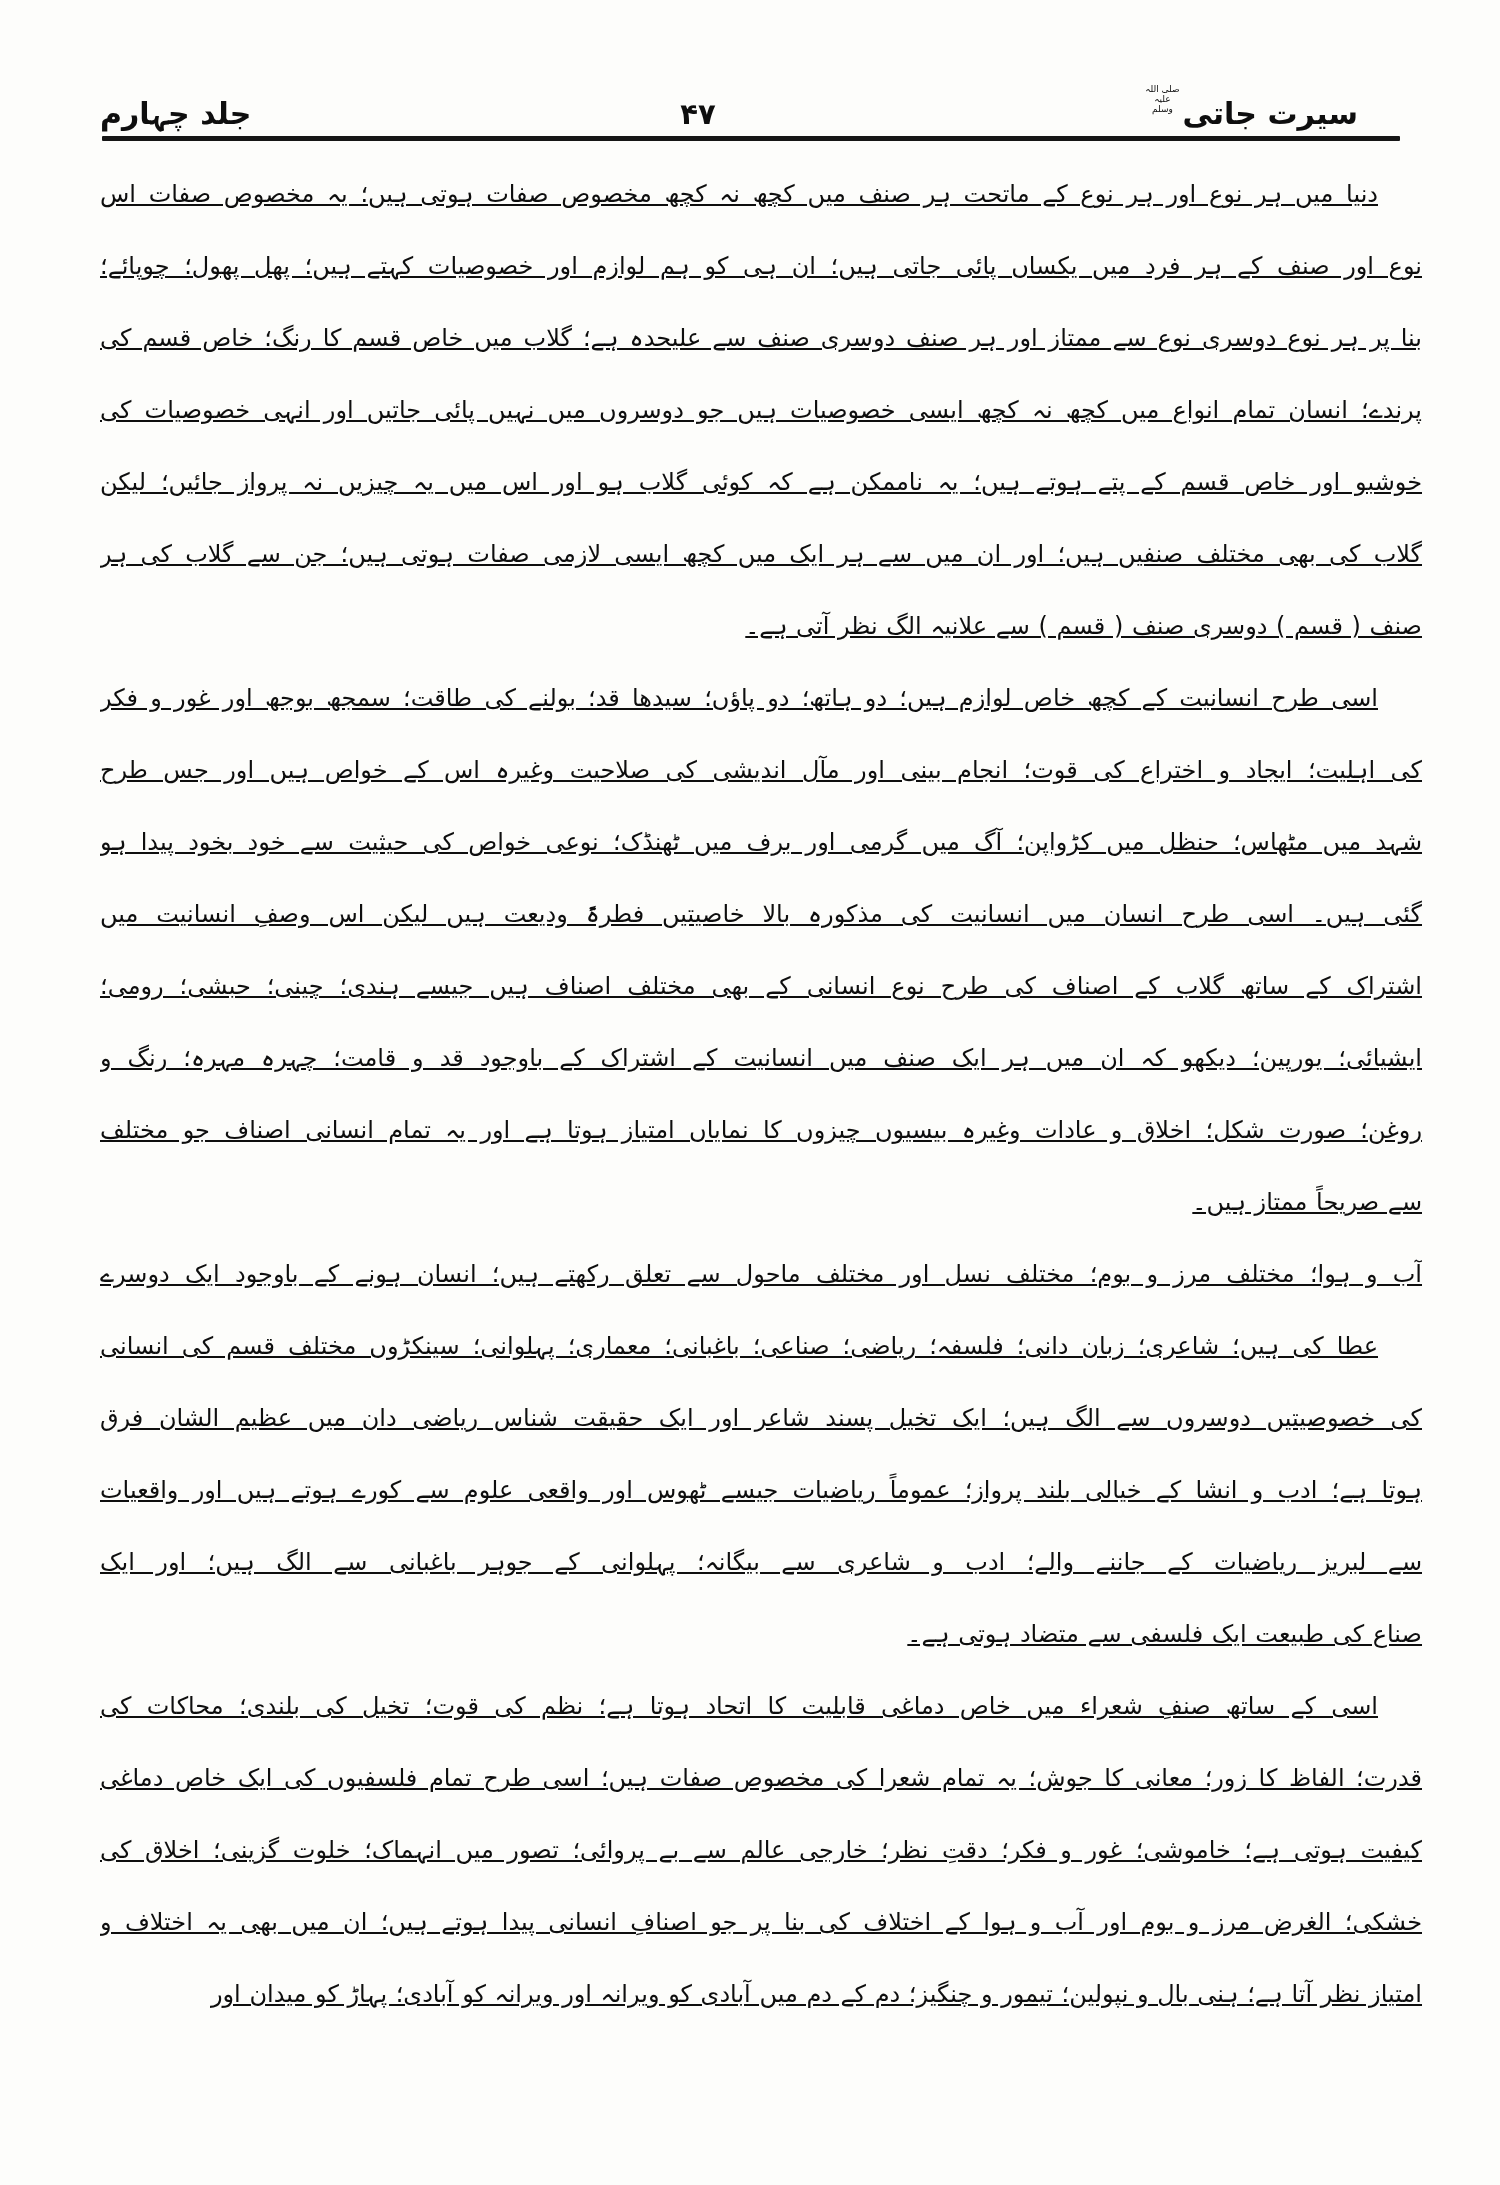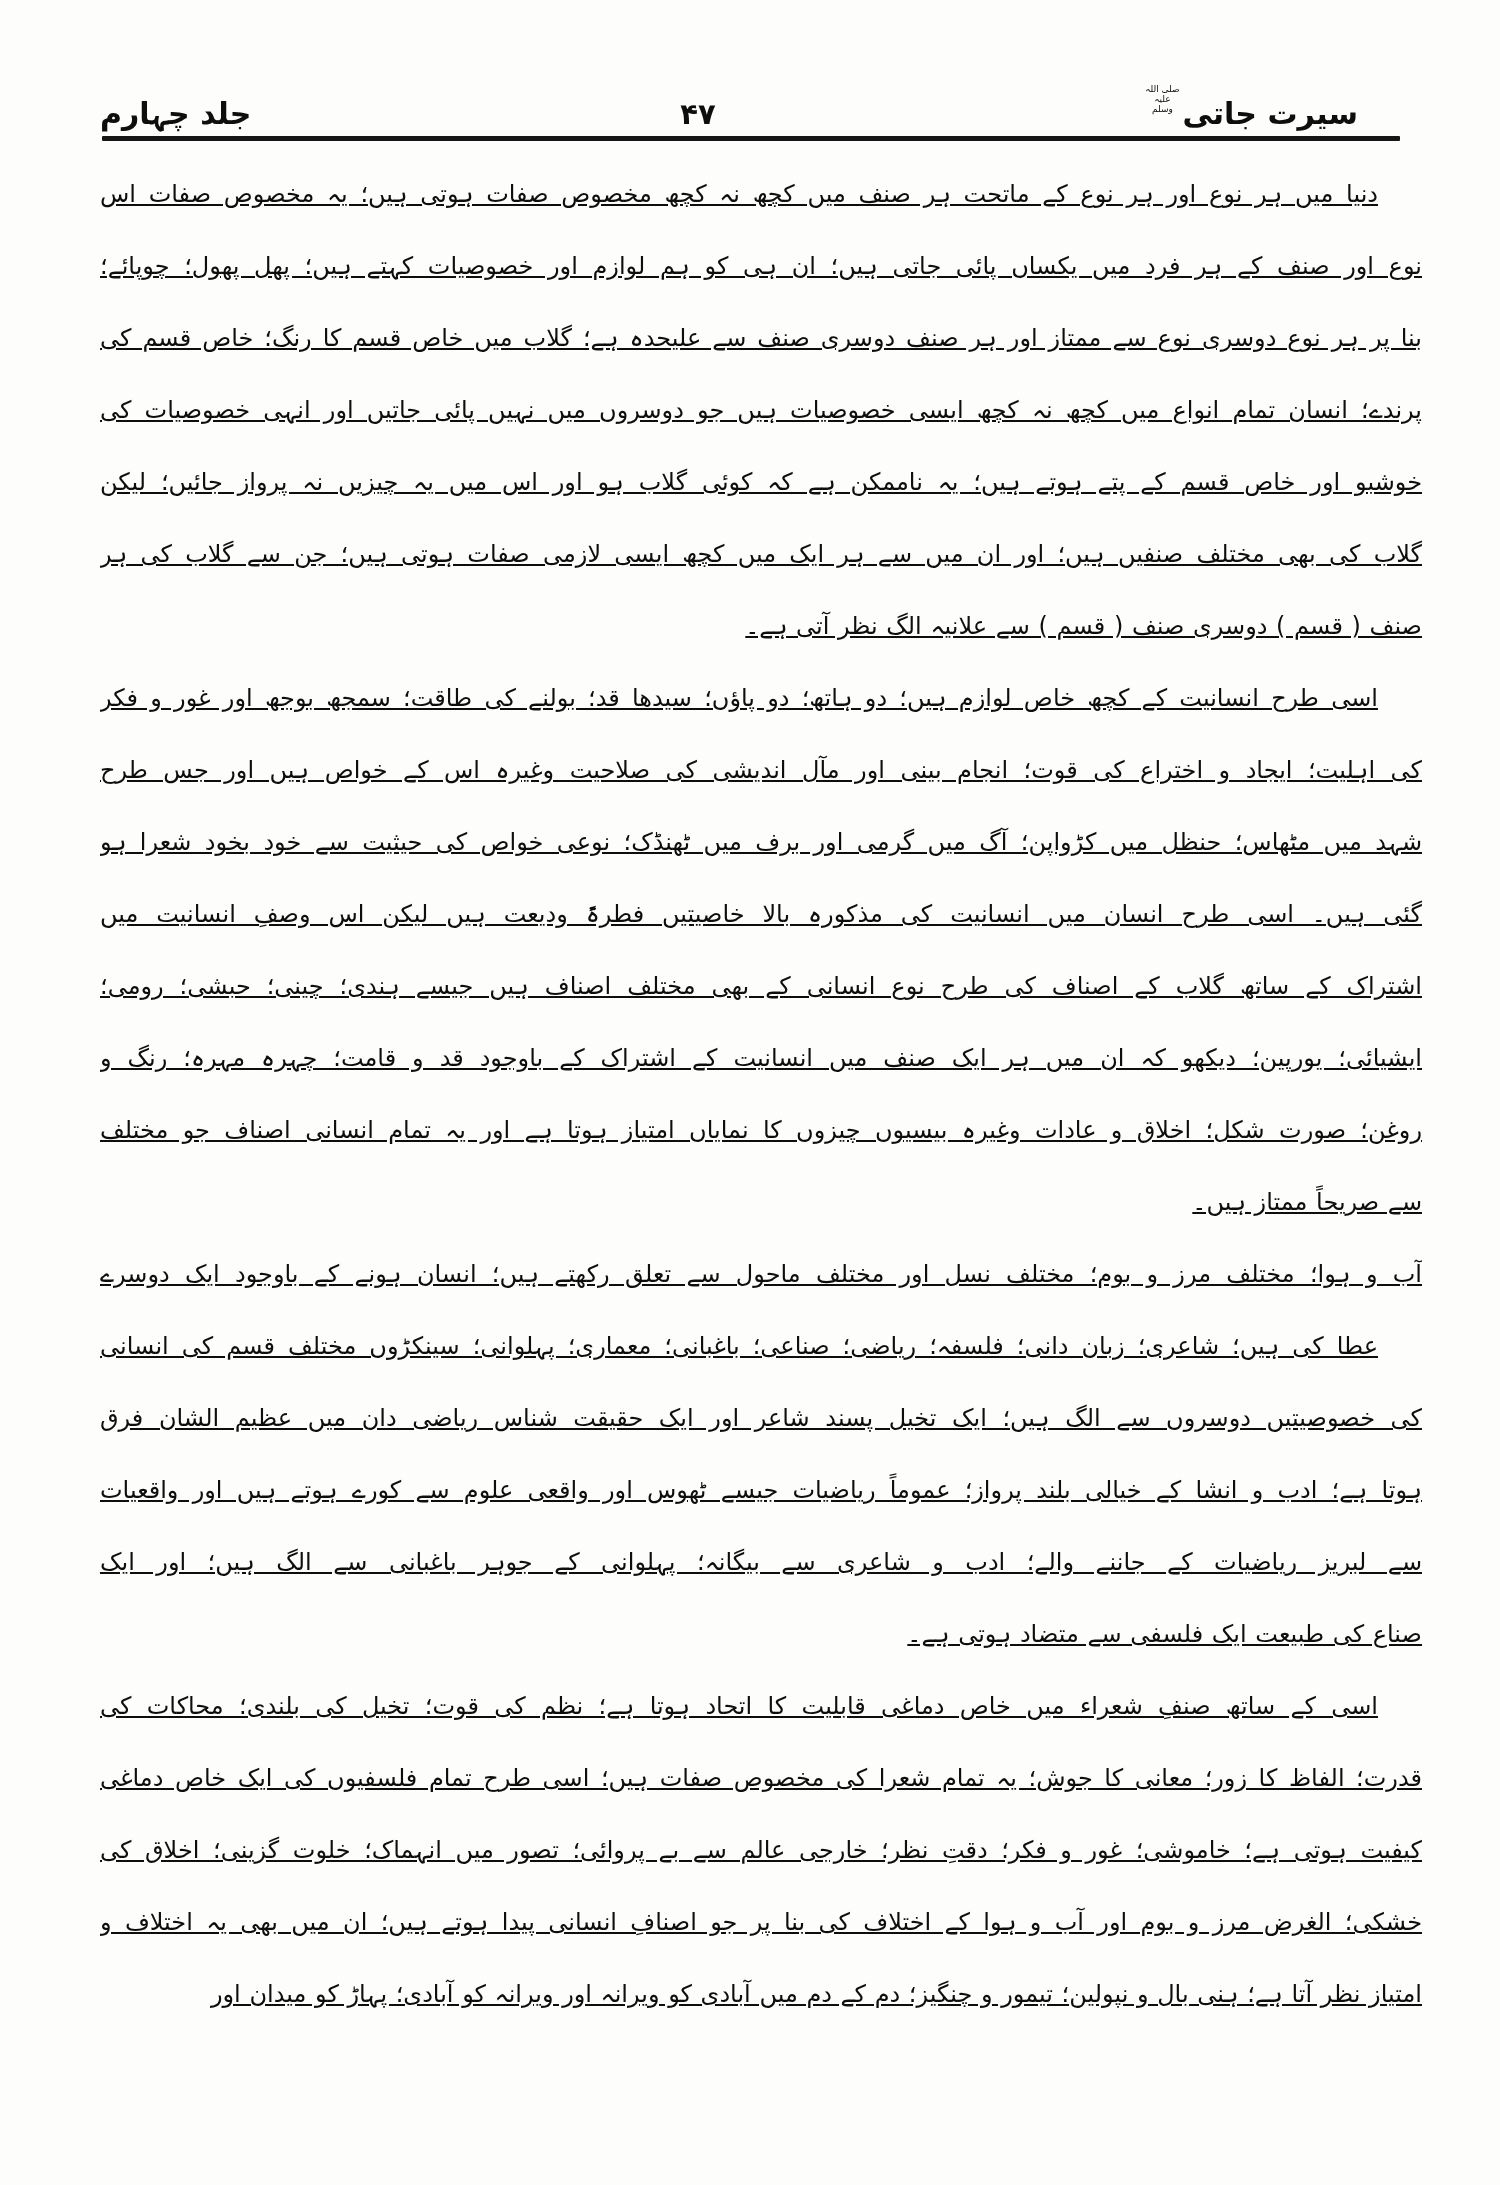--- a/index.html
+++ b/index.html
@@ -91,21 +91,21 @@
         <div class="line">نوع اور صنف کے ہر فرد میں یکساں پائی جاتی ہیں؛ ان ہی کو ہم لوازم اور خصوصیات کہتے ہیں؛ پھل پھول؛ چوپائے؛</div>
         <div class="line">بنا پر ہر نوع دوسری نوع سے ممتاز اور ہر صنف دوسری صنف سے علیحدہ ہے؛ گلاب میں خاص قسم کا رنگ؛ خاص قسم کی</div>
         <div class="line">پرندے؛ انسان تمام انواع میں کچھ نہ کچھ ایسی خصوصیات ہیں جو دوسروں میں نہیں پائی جاتیں اور انہی خصوصیات کی</div>
         <div class="line">خوشبو اور خاص قسم کے پتے ہوتے ہیں؛ یہ ناممکن ہے کہ کوئی گلاب ہو اور اس میں یہ چیزیں نہ پرواز جائیں؛ لیکن</div>
         <div class="line">گلاب کی بھی مختلف صنفیں ہیں؛ اور ان میں سے ہر ایک میں کچھ ایسی لازمی صفات ہوتی ہیں؛ جن سے گلاب کی ہر</div>
         <div class="line last">صنف ( قسم ) دوسری صنف ( قسم ) سے علانیہ الگ نظر آتی ہے۔</div>
       </div>
     <div class="paragraph">
         <div class="line">اسی طرح انسانیت کے کچھ خاص لوازم ہیں؛ دو ہاتھ؛ دو پاؤں؛ سیدھا قد؛ بولنے کی طاقت؛ سمجھ بوجھ اور غور و فکر</div>
         <div class="line">کی اہلیت؛ ایجاد و اختراع کی قوت؛ انجام بینی اور مآل اندیشی کی صلاحیت وغیرہ اس کے خواص ہیں اور جس طرح</div>
-        <div class="line">شہد میں مٹھاس؛ حنظل میں کڑواپن؛ آگ میں گرمی اور برف میں ٹھنڈک؛ نوعی خواص کی حیثیت سے خود بخود شعرا ہو</div>
+        <div class="line">شہد میں مٹھاس؛ حنظل میں کڑواپن؛ آگ میں گرمی اور برف میں ٹھنڈک؛ نوعی خواص کی حیثیت سے خود بخود پیدا ہو</div>
         <div class="line">گئی ہیں۔ اسی طرح انسان میں انسانیت کی مذکورہ بالا خاصیتیں فطرۃً ودیعت ہیں لیکن اس وصفِ انسانیت میں</div>
         <div class="line">اشتراک کے ساتھ گلاب کے اصناف کی طرح نوع انسانی کے بھی مختلف اصناف ہیں جیسے ہندی؛ چینی؛ حبشی؛ رومی؛</div>
         <div class="line">ایشیائی؛ یورپین؛ دیکھو کہ ان میں ہر ایک صنف میں انسانیت کے اشتراک کے باوجود قد و قامت؛ چہرہ مہرہ؛ رنگ و</div>
         <div class="line">روغن؛ صورت شکل؛ اخلاق و عادات وغیرہ بیسیوں چیزوں کا نمایاں امتیاز ہوتا ہے اور یہ تمام انسانی اصناف جو مختلف</div>
         <div class="line last">سے صریحاً ممتاز ہیں۔</div>
         <div class="line">آب و ہوا؛ مختلف مرز و بوم؛ مختلف نسل اور مختلف ماحول سے تعلق رکھتے ہیں؛ انسان ہونے کے باوجود ایک دوسرے</div>
       </div>
     <div class="paragraph">
         <div class="line">عطا کی ہیں؛ شاعری؛ زبان دانی؛ فلسفہ؛ ریاضی؛ صناعی؛ باغبانی؛ معماری؛ پہلوانی؛ سینکڑوں مختلف قسم کی انسانی استعداد</div>
         <div class="line">کی خصوصیتیں دوسروں سے الگ ہیں؛ ایک تخیل پسند شاعر اور ایک حقیقت شناس ریاضی دان میں عظیم الشان فرق</div>

